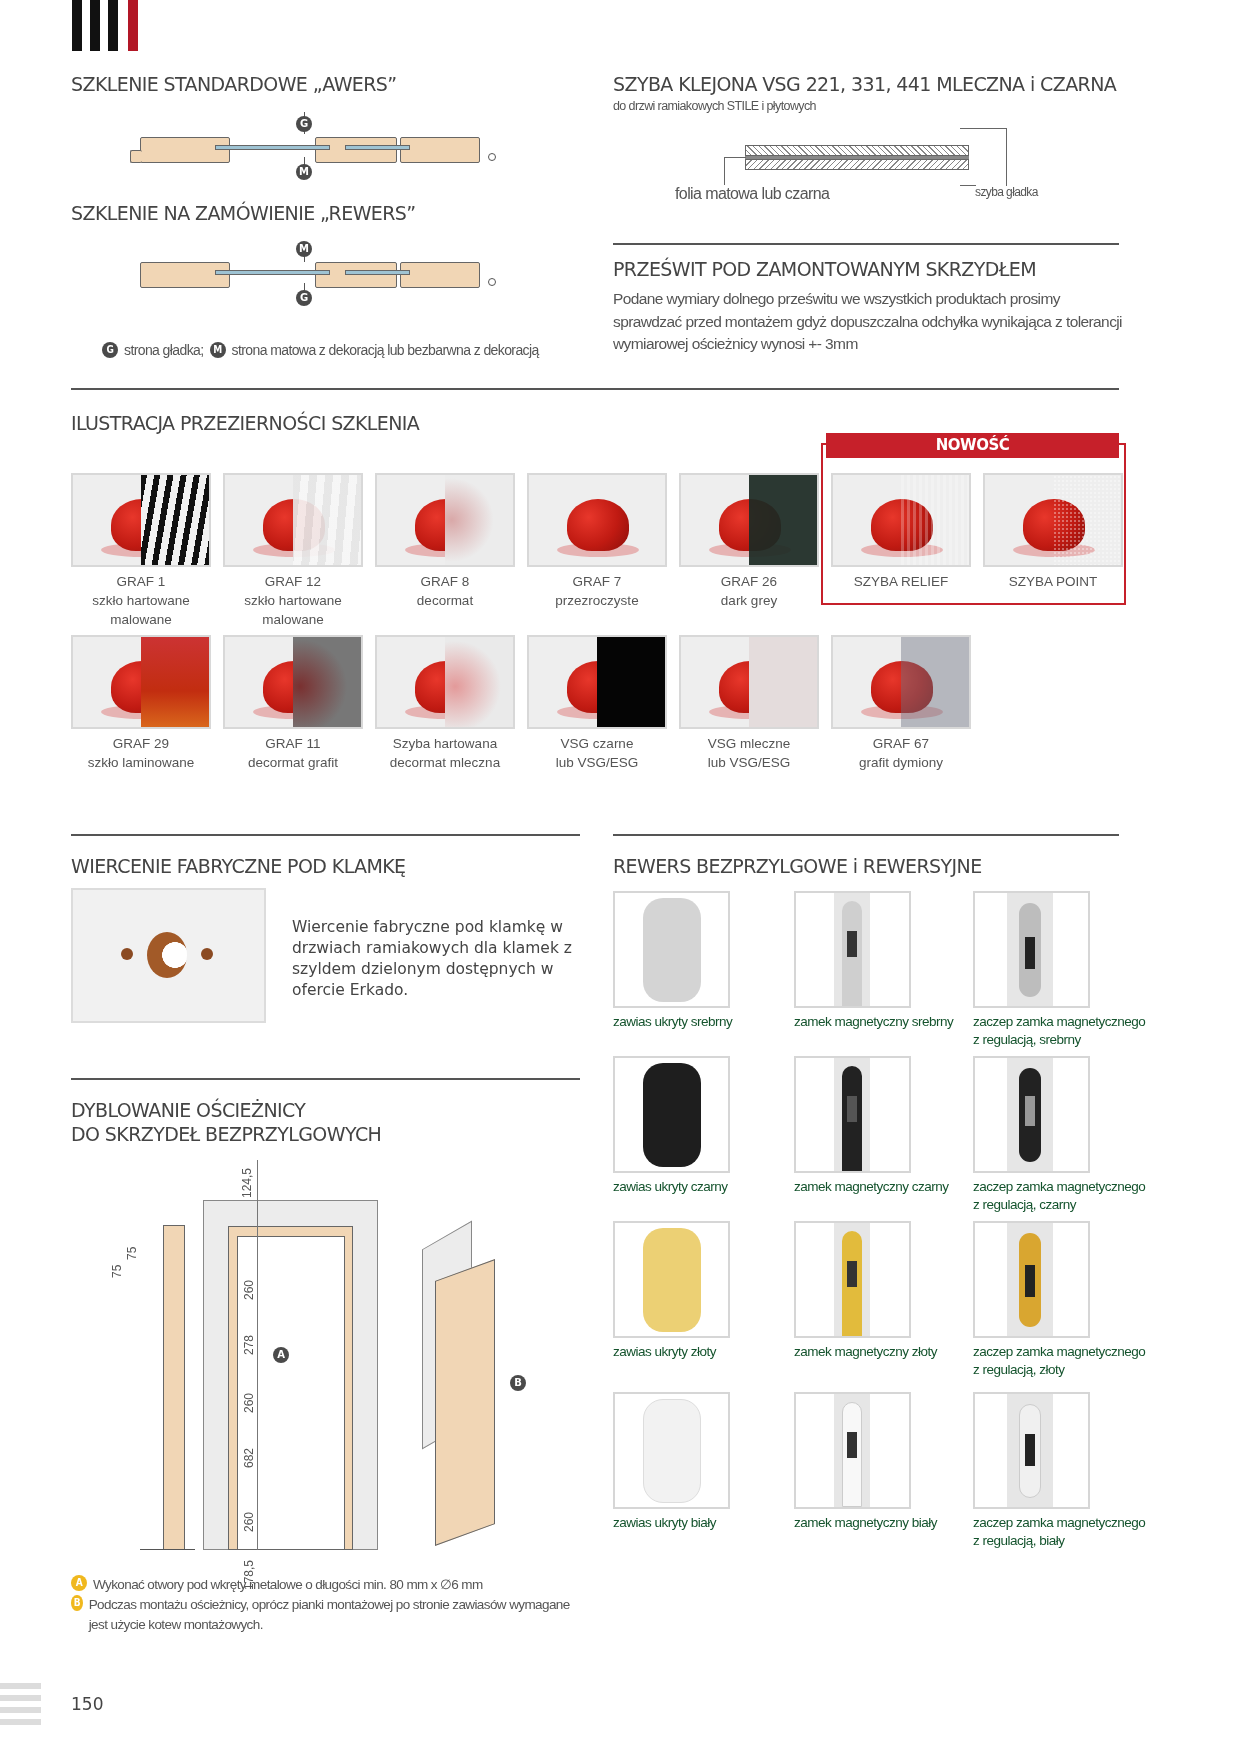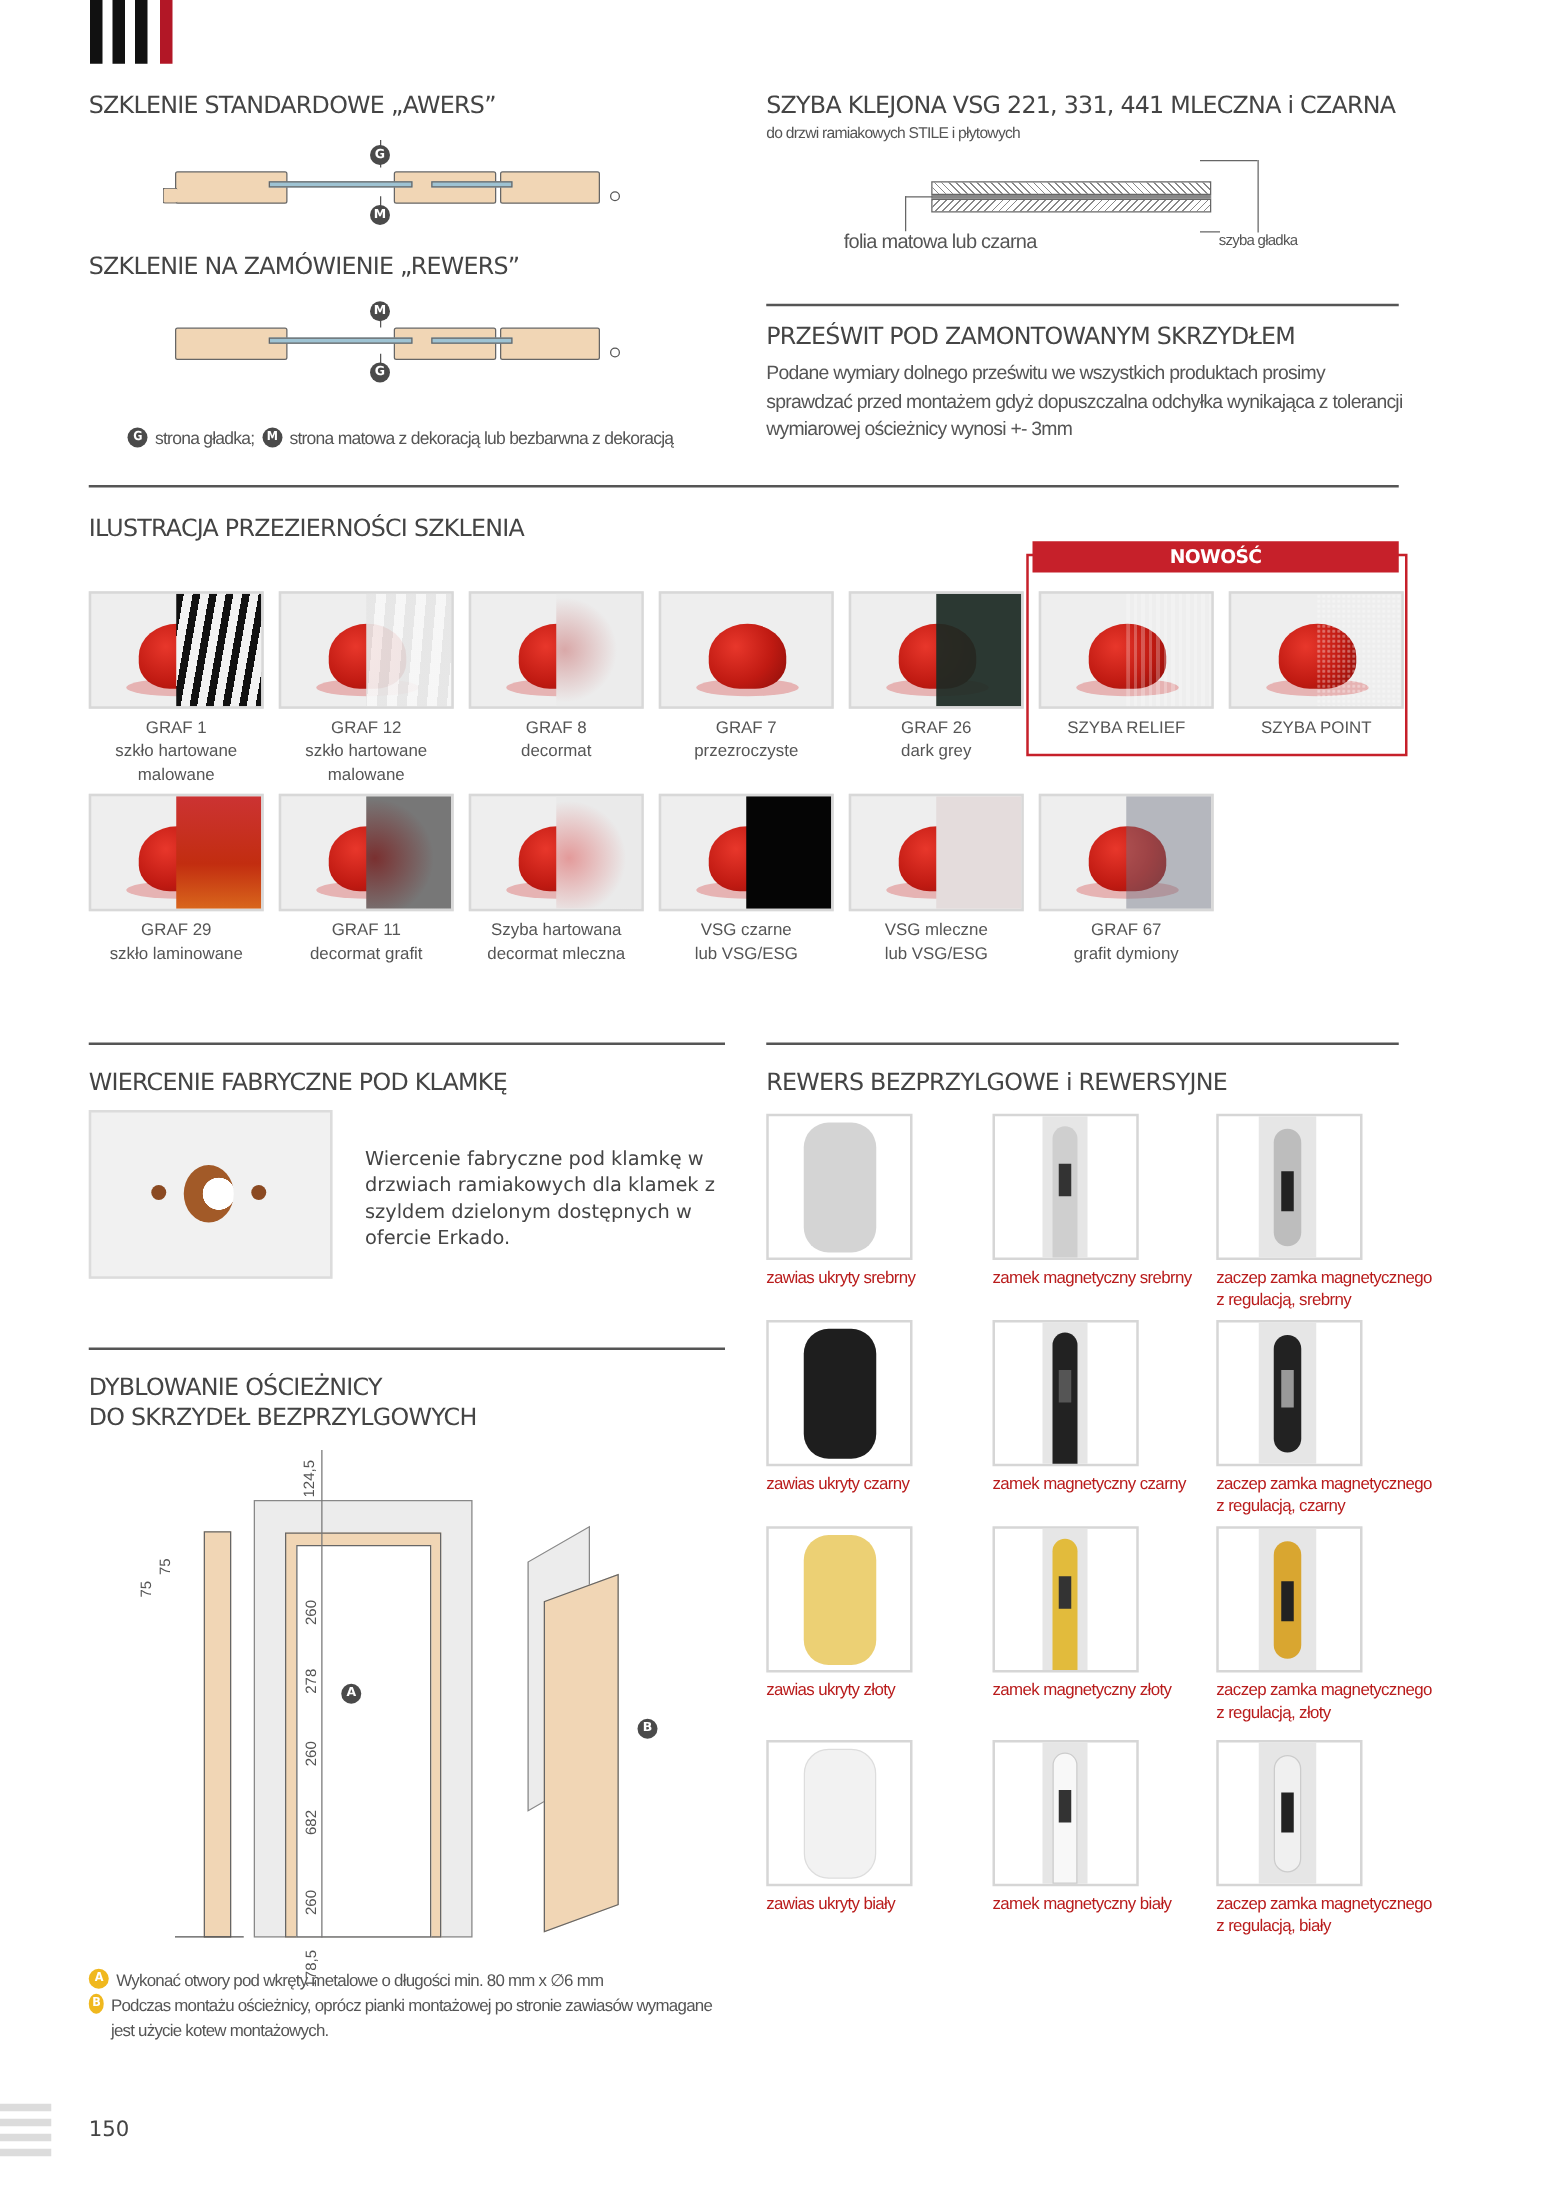--- a/index.html
+++ b/index.html
@@ -13,21 +13,21 @@
   .badge { display: inline-block; width: 16px; height: 16px; border-radius: 50%; background: #4a4a4a; color: #fff; font-size: 10px; font-weight: bold; text-align: center; line-height: 16px; font-family: "DejaVu Sans", sans-serif; }
   .badge.yellow { background: #f0b81e; }
   .wood { position: absolute; background: #f1d6b5; border: 1.5px solid #666; border-radius: 2px; }
   .glass { position: absolute; height: 5px; background: #9ec3d3; border: 1px solid #666; }
   .sample { position: absolute; width: 140px; height: 94px; border: 2px solid #d8d8d8; background: #eeeeee; overflow: hidden; }
   .sample .right { position: absolute; right: 0; top: 0; width: 50%; height: 100%; }
   .berries { position: absolute; left: 38px; top: 24px; width: 62px; height: 52px; border-radius: 50% 50% 40% 40%; background: radial-gradient(circle at 35% 35%, #e8372b 0%, #c01a12 55%, #8a0e0a 100%); }
   .plate { position: absolute; left: 28px; top: 68px; width: 82px; height: 14px; border-radius: 50%; background: #e6b3b3; }
   .caption { position: absolute; width: 140px; text-align: center; font-size: 13.5px; line-height: 19px; color: #555; }
   .hw { position: absolute; width: 117px; height: 117px; border: 2px solid #d6d6d6; background: #fff; }
-  .hw-cap { position: absolute; font-size: 13.5px; line-height: 18px; color: #b91c1c; font-stretch: condensed; letter-spacing: -0.5px; }
+  .hw-cap { position: absolute; font-size: 13.5px; line-height: 18px; color: #14532d; font-stretch: condensed; letter-spacing: -0.5px; }
   .dim { position: absolute; font-size: 12px; color: #555; transform: rotate(-90deg); transform-origin: left top; white-space: nowrap; }
 </style>
 </head>
 <body>
 
 <div>
   <div class="logo-bar" style="left:72px"></div>
   <div class="logo-bar" style="left:90px"></div>
   <div class="logo-bar" style="left:108px"></div>
   <div class="logo-bar red" style="left:128px"></div>

